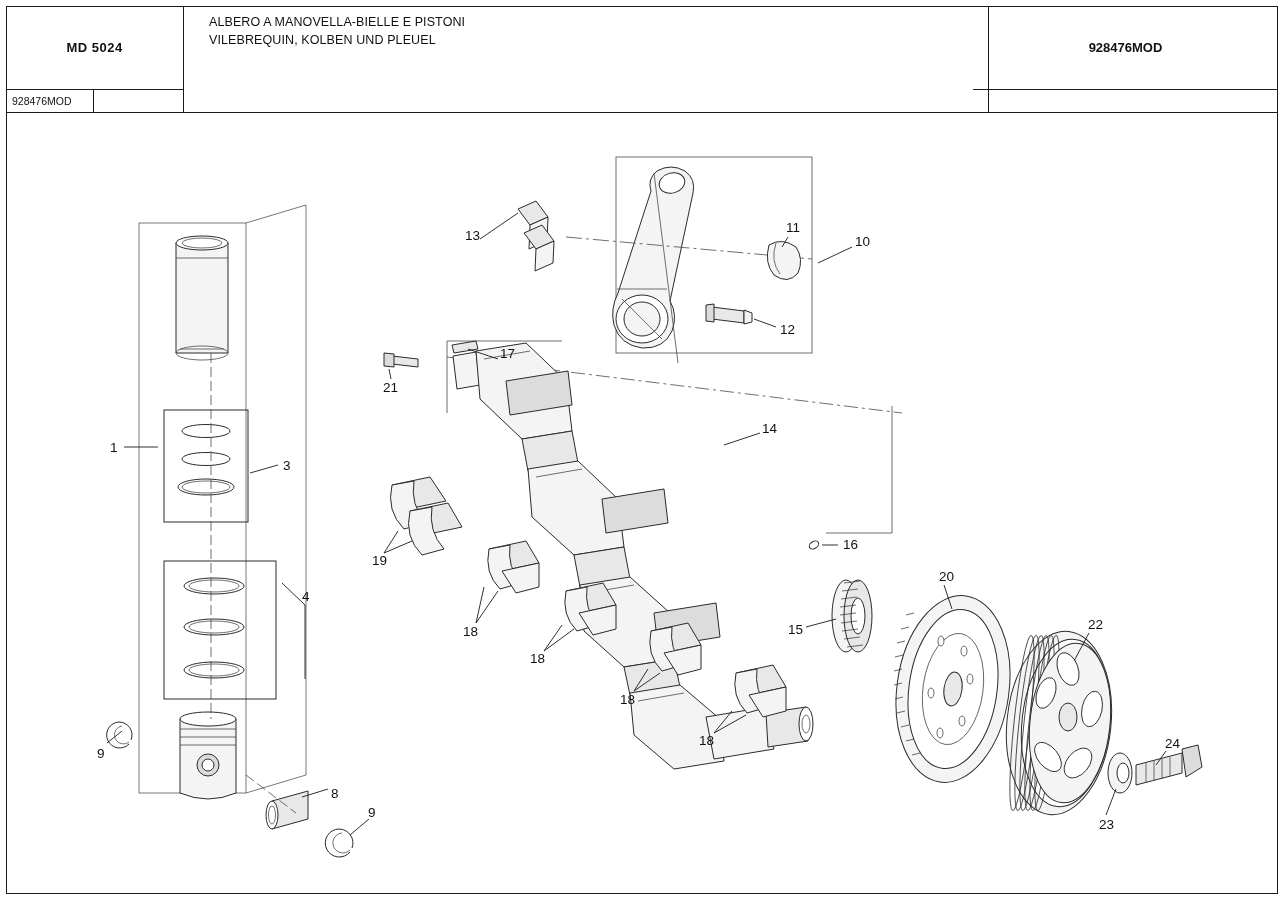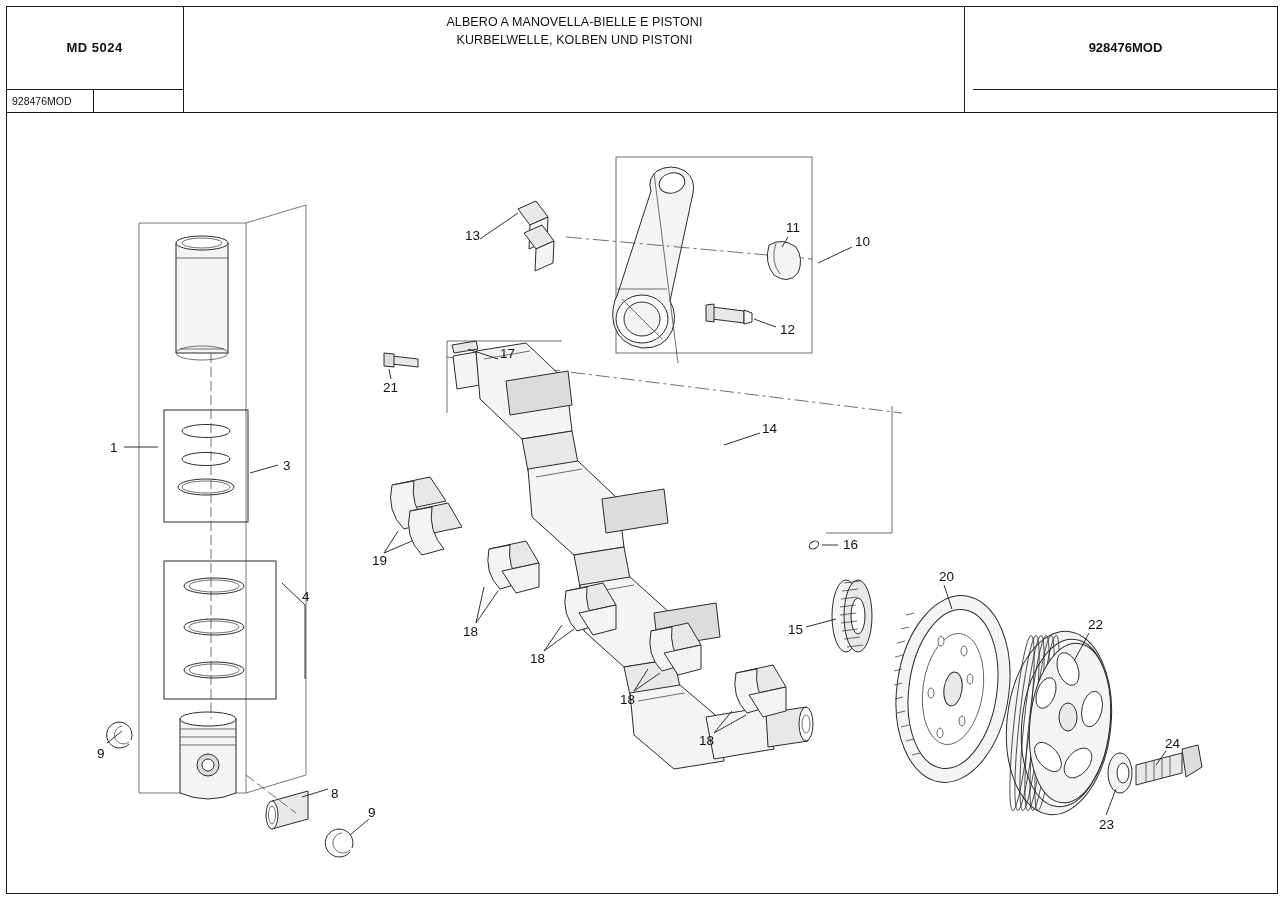--- a/index.html
+++ b/index.html
@@ -71,28 +71,27 @@
     position: absolute;
     left: 88px;
     top: 84px;
     width: 90px;
     height: 22px;
     box-sizing: border-box;
     border-right: 1px solid #1a1a1a;
   }
   .hdr-titles {
     position: absolute;
-    left: 170px;
+    left: 194px;
     top: 0px;
     width: 789px;
     height: 106px;
     box-sizing: border-box;
     border-right: 1px solid #1a1a1a;
     padding: 8px 0 0 9px;
-    text-align: center;
   }
   .hdr-titles .line {
     font-size: 12.5px;
     line-height: 17.5px;
     color: #111;
     letter-spacing: 0.1px;
     white-space: nowrap;
   }
   .hdr-right {
     position: absolute;
@@ -141,21 +140,21 @@
 <div id="page">
 
   <div class="frame"></div>
 
   <div class="hdr">
     <div class="hdr-model">MD 5024</div>
     <div class="hdr-code-left">928476MOD</div>
     <div class="hdr-code-blank"></div>
     <div class="hdr-titles">
       <div class="line">ALBERO A MANOVELLA-BIELLE E PISTONI</div>
-      <div class="line">KURBELWELLE, KOLBEN UND PISTONI</div>
+      <div class="line">VILEBREQUIN, KOLBEN UND PLEUEL</div>
     </div>
     <div class="hdr-right">928476MOD</div>
   </div>
 
   <div id="canvas-wrap">
   <svg class="dwg" width="1272" height="781" viewBox="0 0 1272 781" xmlns="http://www.w3.org/2000/svg">
 
     <g>
       <path class="box-dash" d="M133 110 L240 110 L240 680 L133 680 Z"></path>
       <path class="box-dash" d="M240 110 L300 92 L300 662 L240 680"></path>

